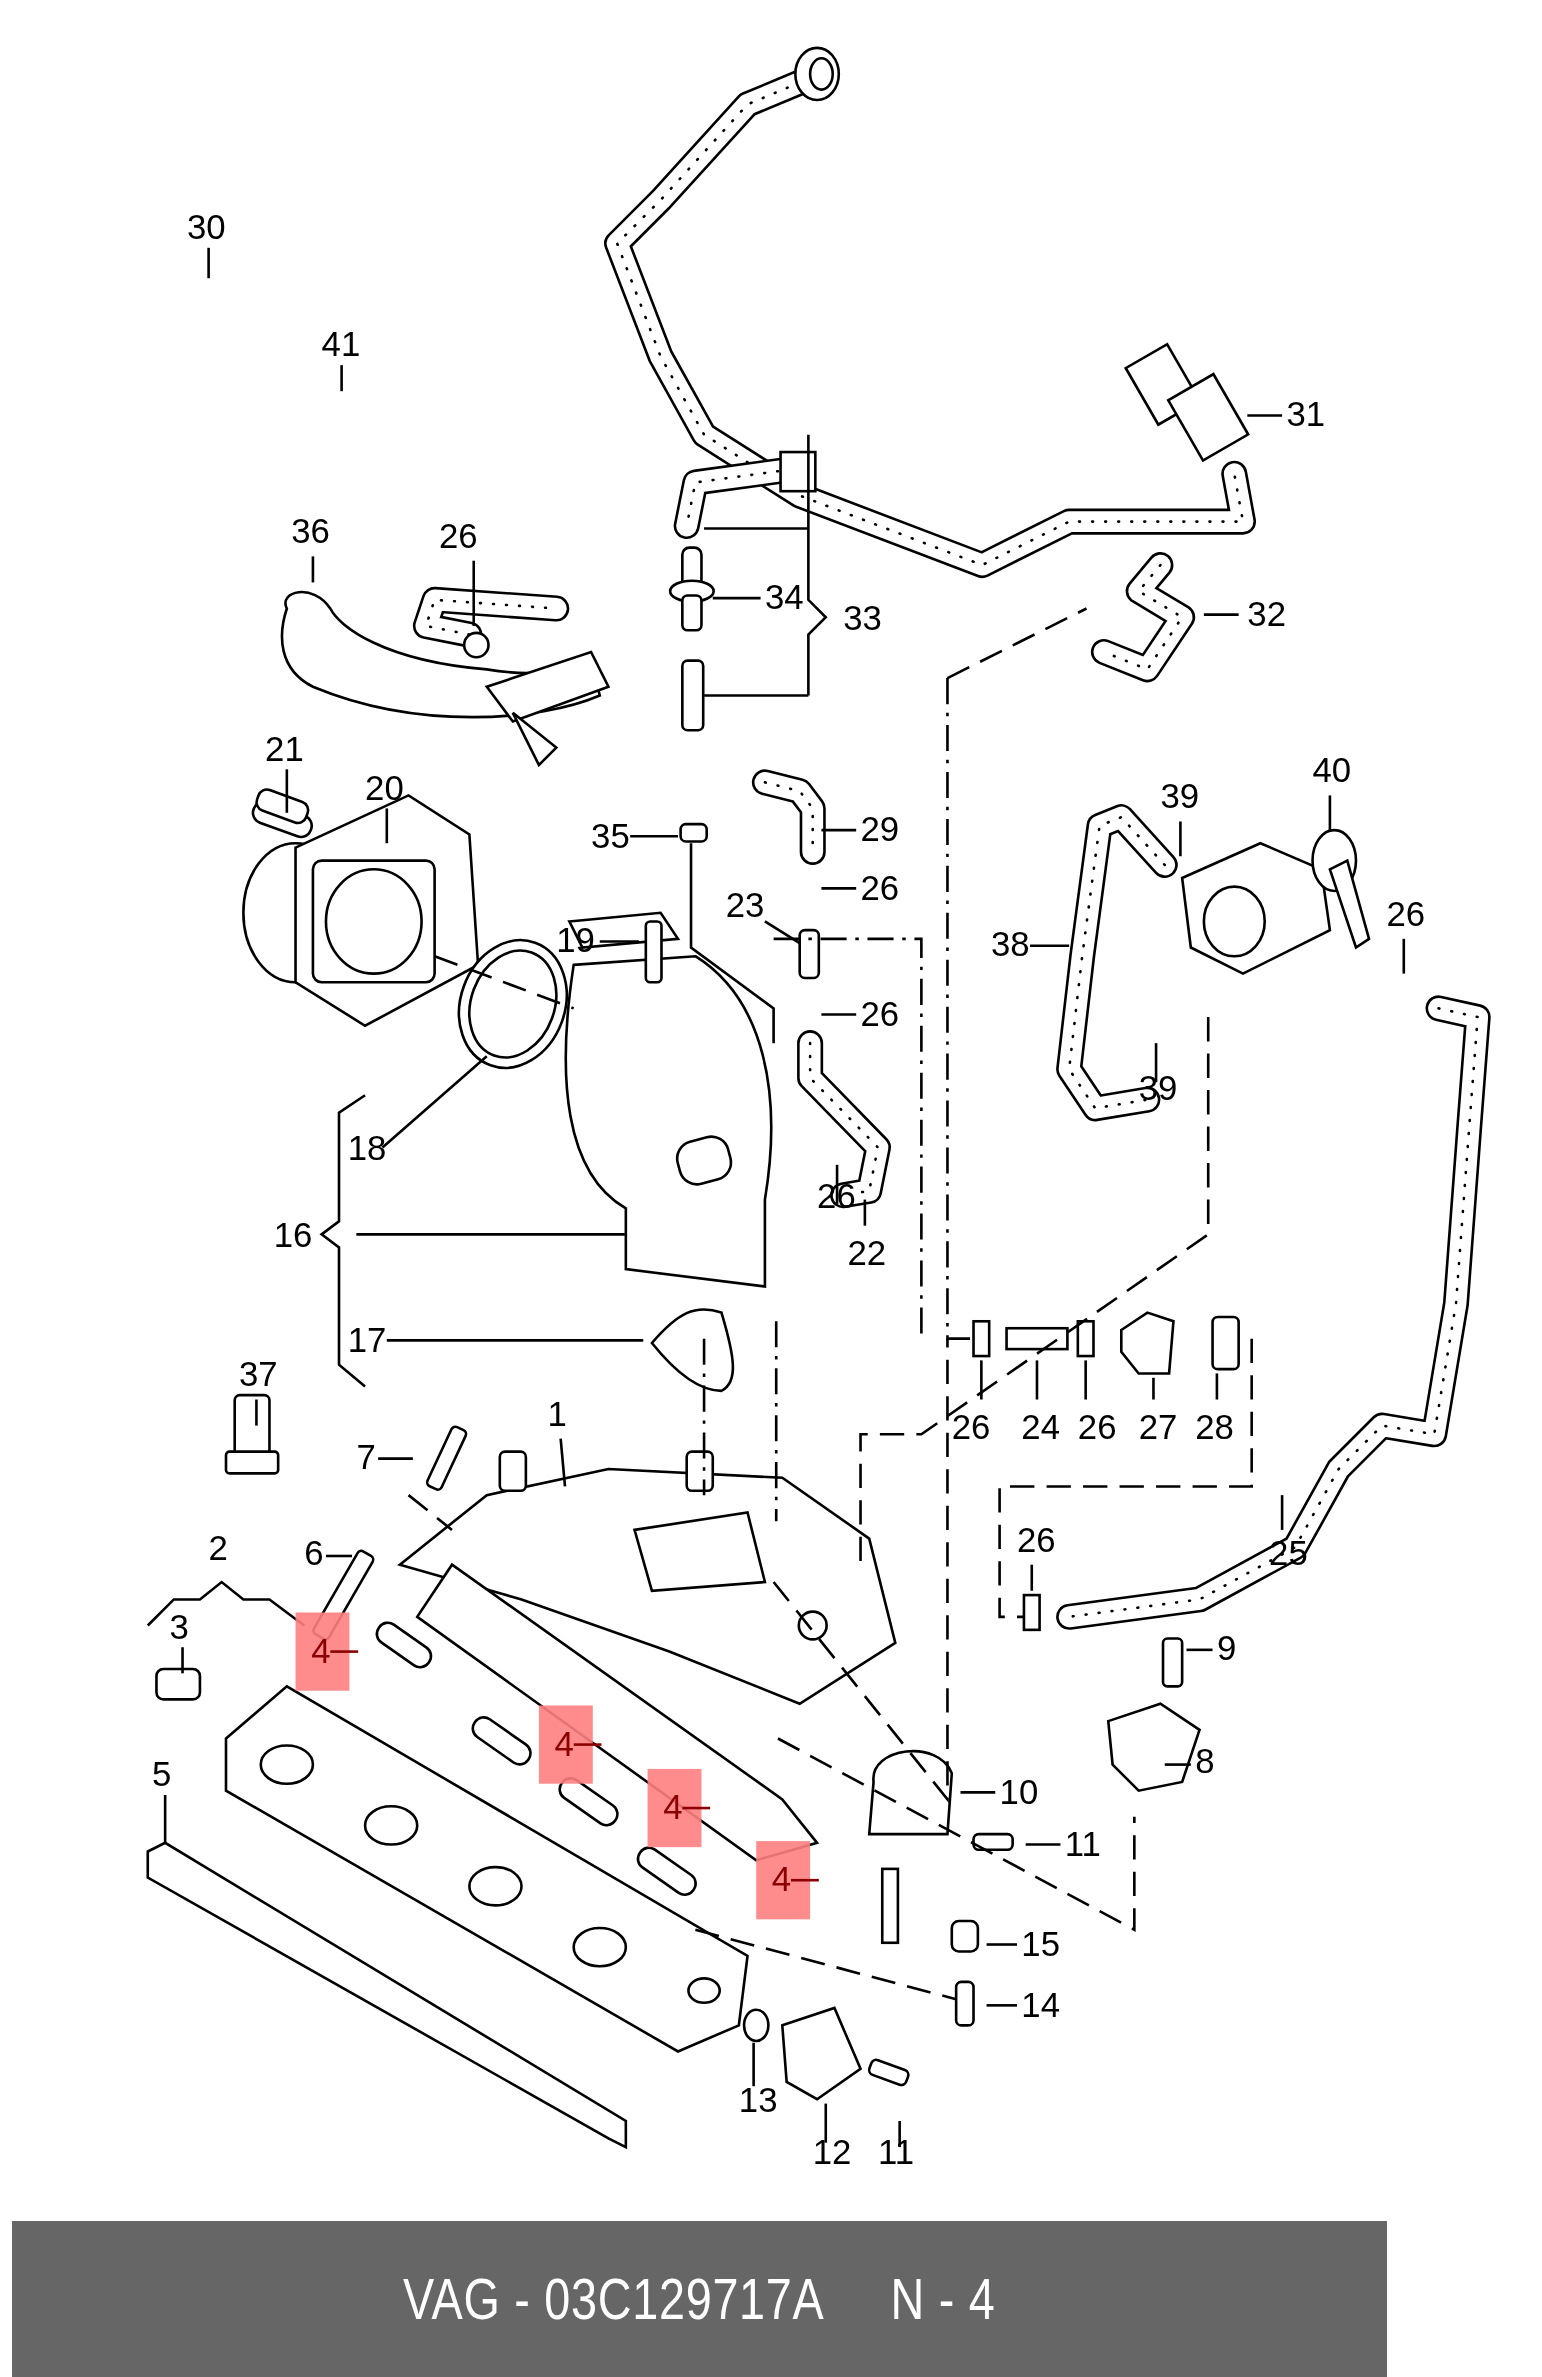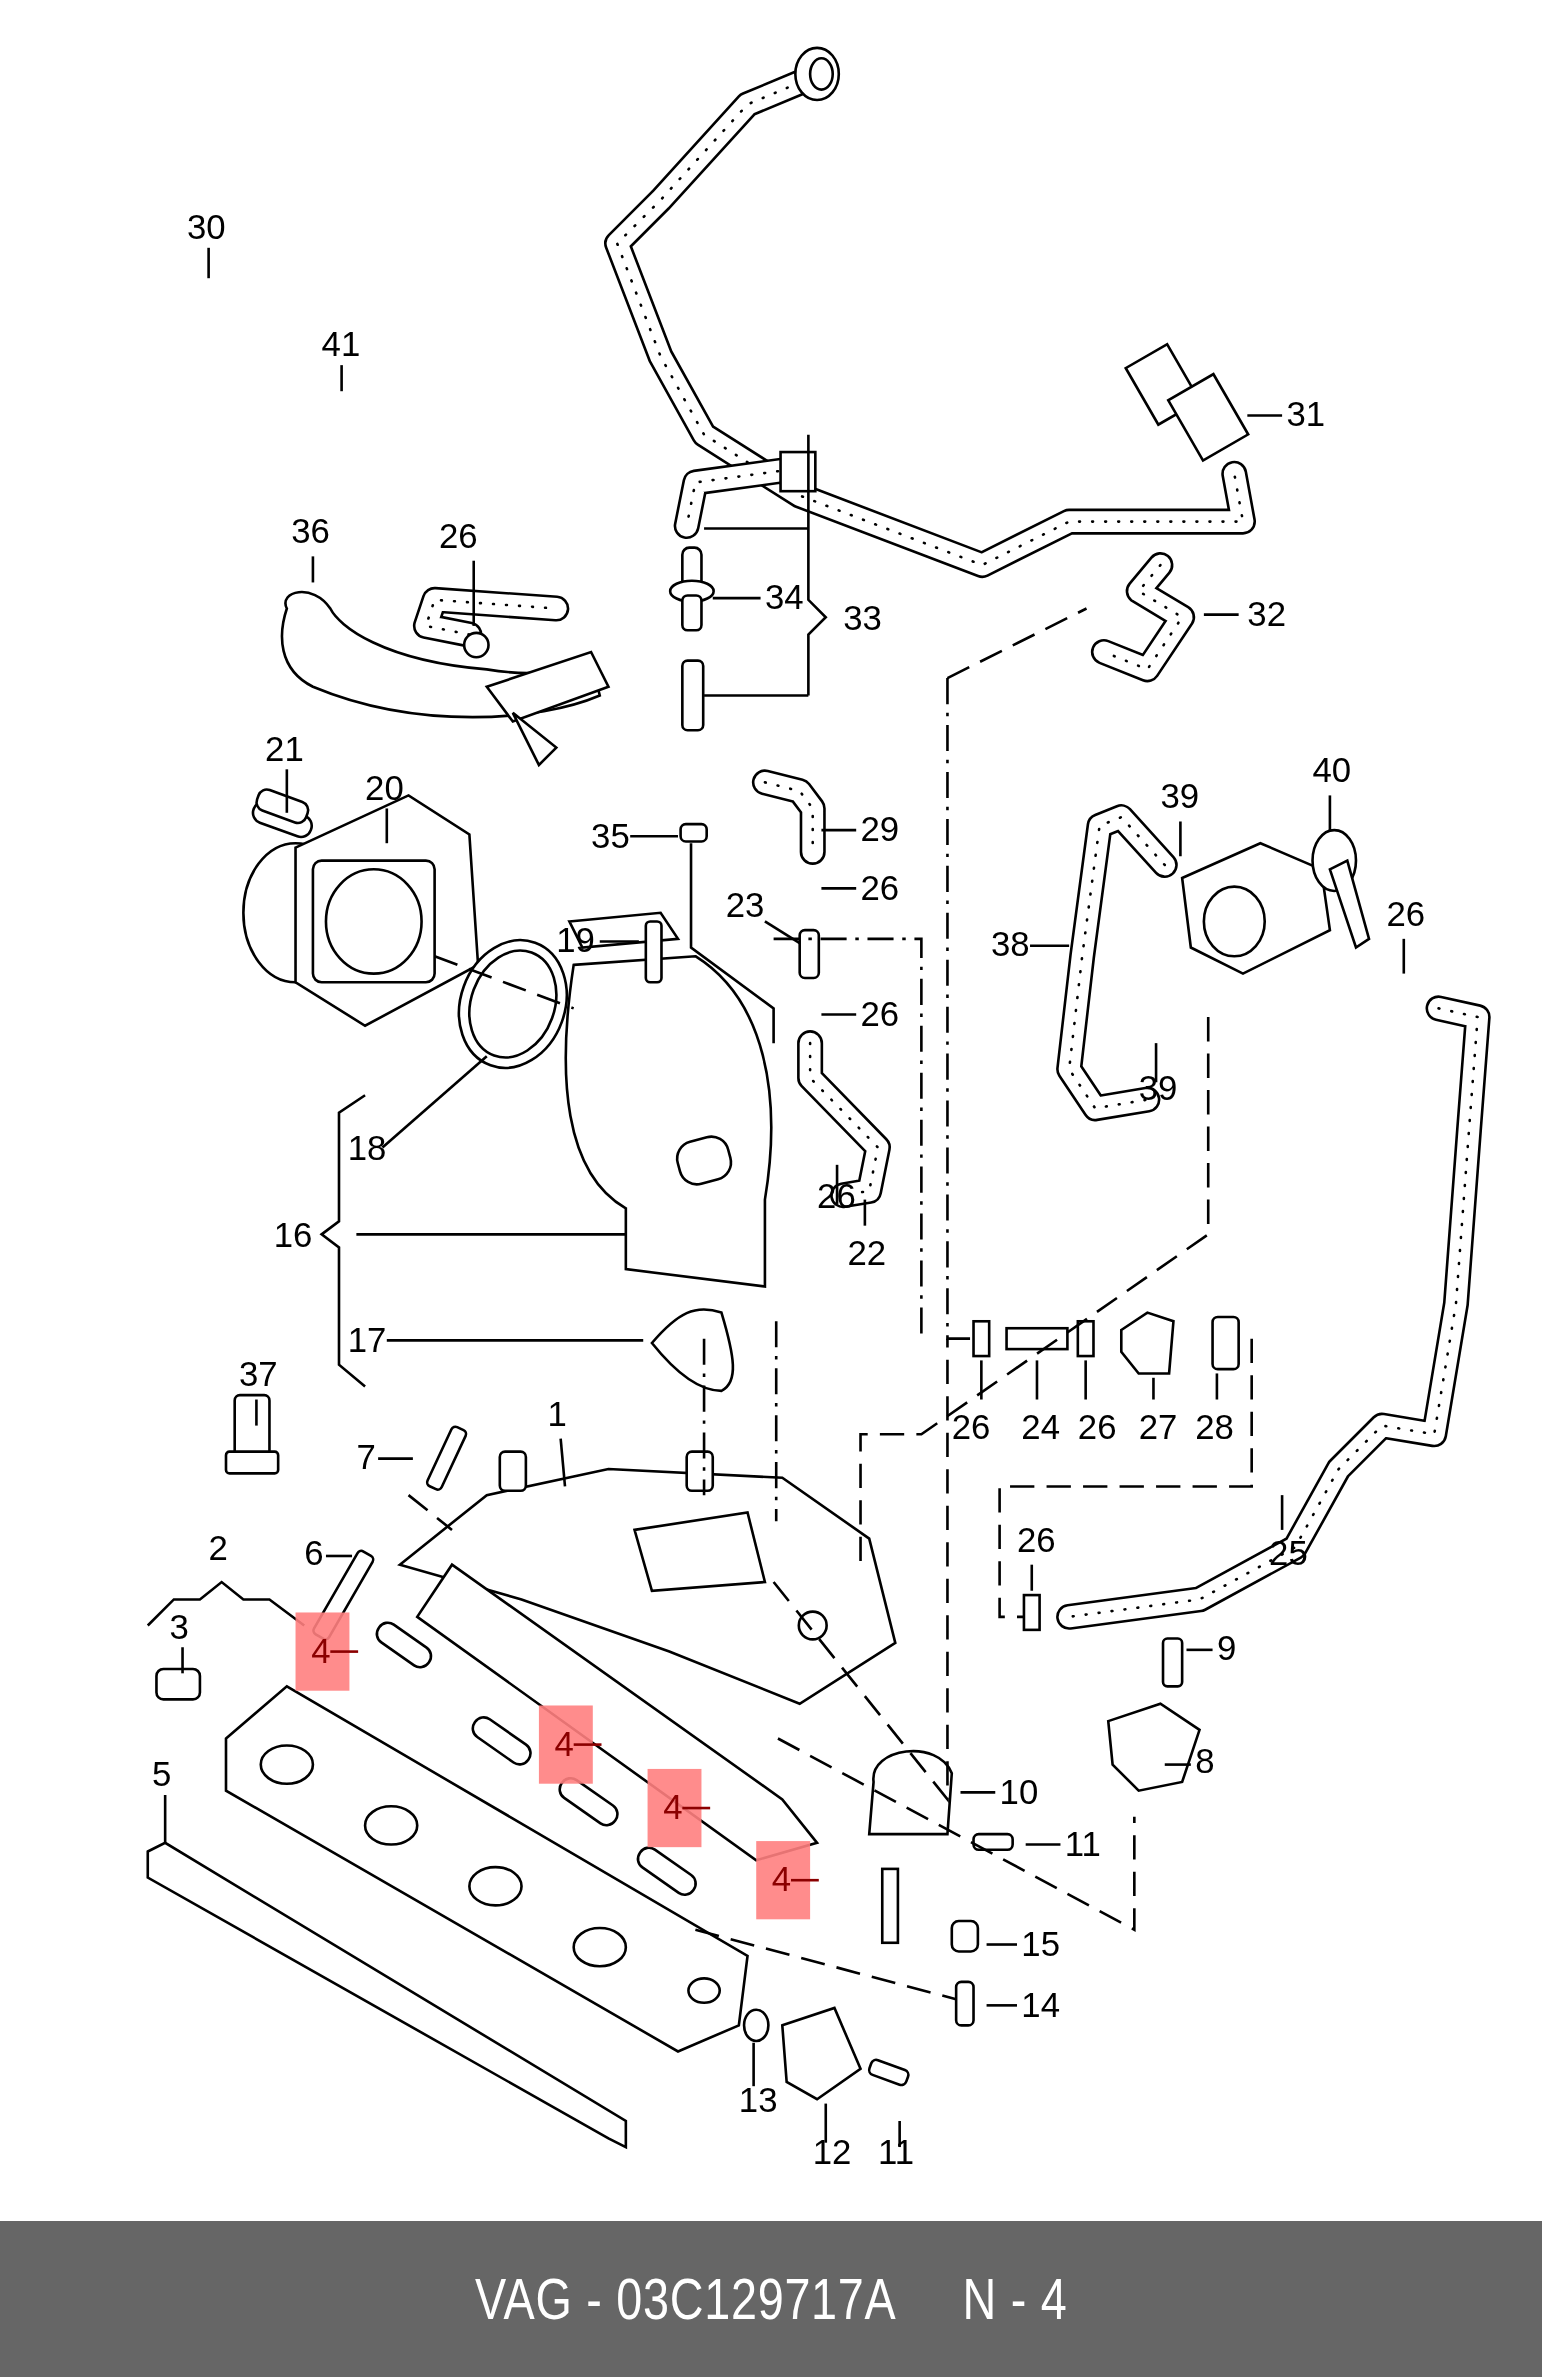--- a/index.html
+++ b/index.html
@@ -8,21 +8,21 @@
   #diagram text.callout { font-family: "Liberation Sans", sans-serif; font-size: 40px; fill: #000; }
   #diagram .part { fill: #fff; stroke: #000; stroke-width: 3; }
   #diagram .hose { fill: none; stroke: #000; stroke-width: 30; stroke-linecap: round; stroke-linejoin: round; }
   #diagram .hose-inner { fill: none; stroke: #fff; stroke-width: 24; stroke-linecap: round; stroke-linejoin: round; }
   #diagram .hose-dots { fill: none; stroke: #000; stroke-width: 3; stroke-dasharray: 1 14; stroke-linecap: round; }
   #diagram .lead { stroke: #000; stroke-width: 3; fill: none; }
   #diagram .dash { stroke: #000; stroke-width: 3; fill: none; stroke-dasharray: 28 14; }
   #diagram .dashdot { stroke: #000; stroke-width: 3; fill: none; stroke-dasharray: 30 10 4 10; }
   #diagram .hl { fill: #ff8080; opacity: 0.9; }
   #diagram text.hl-text { fill: #8b0000; font-size: 40px; font-family: "Liberation Sans", sans-serif; }
-  .footer { position: absolute; left: 0; top: 2221px; width: 1542px; height: 156px; display: flex; align-items: center; justify-content: center; }
+  .footer { position: absolute; left: 12px; top: 2221px; width: 1375px; height: 156px; display: flex; align-items: center; justify-content: center; }
   .footer-text { color: #ffffff; font-family: "Liberation Sans", sans-serif; font-size: 57px; letter-spacing: 0.9px; transform: scaleX(0.82); white-space: pre; }
 </style>
 </head>
 <body>
 
 <svg id="diagram" viewBox="0 0 1774 2555" xmlns="http://www.w3.org/2000/svg">
 
   <g>
     <path class="hose" d="M920,95 L860,120 L760,230 L710,280 L760,410 L810,500 L920,570 L1130,650 L1230,600 L1430,600 L1420,545"></path>
     <path class="hose-inner" d="M920,95 L860,120 L760,230 L710,280 L760,410 L810,500 L920,570 L1130,650 L1230,600 L1430,600 L1420,545"></path>

